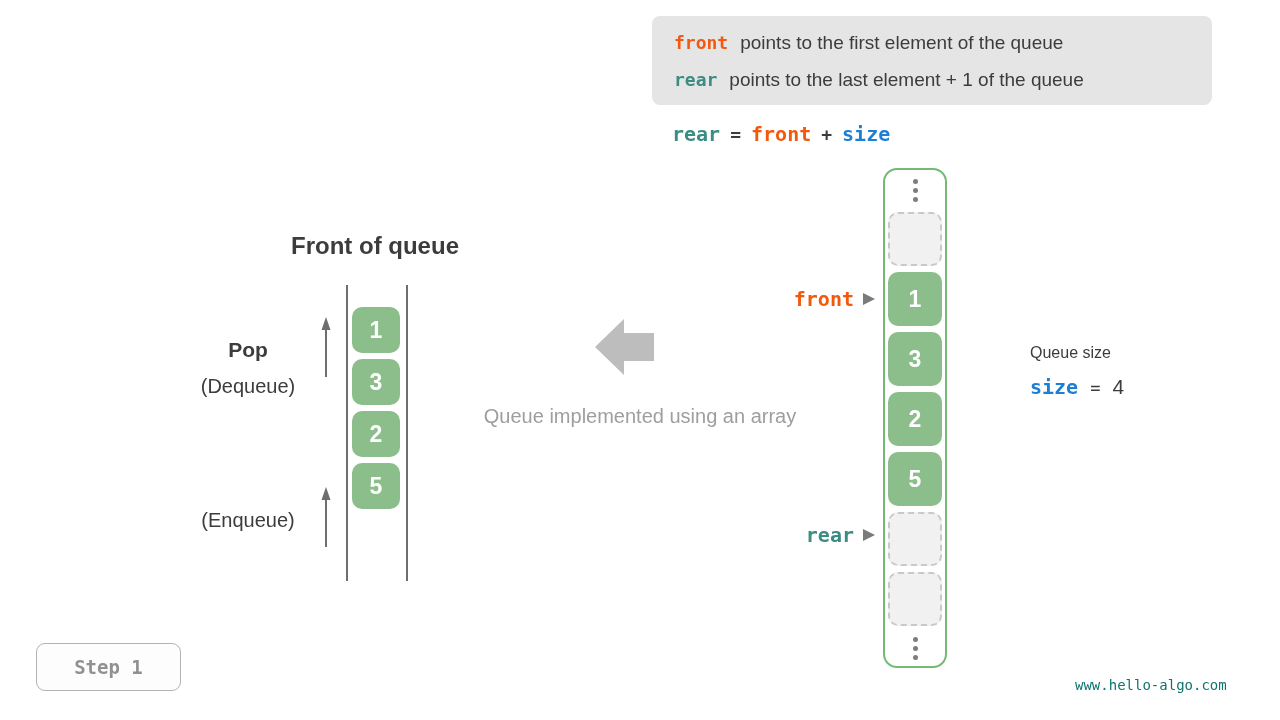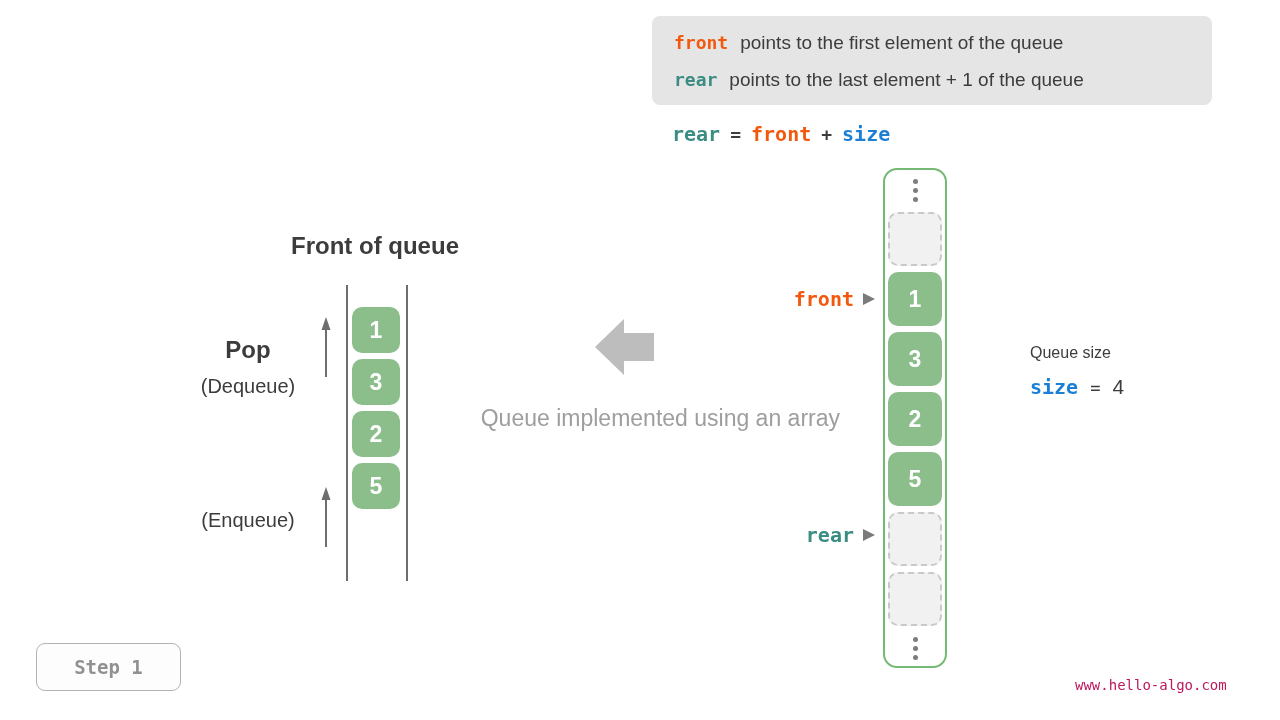--- a/index.html
+++ b/index.html
@@ -32,29 +32,29 @@
   
   .big-label{position:absolute;width:220px;text-align:center;font-size:24px;font-weight:bold;color:var(--text-dark);}
   .front-of-queue{left:265px;top:232px;}
   .rear-of-queue{left:265px;top:613px;}
   .channel-line{position:absolute;top:285px;width:1.5px;height:296px;background:var(--line-gray);}
   .channel-left{left:346px;} .channel-right{left:406px;}
   .queue-boxes{position:absolute;left:352px;top:307px;width:48px;display:flex;flex-direction:column;gap:6px;}
   .qbox{width:48px;height:46px;border-radius:10px;background:var(--cell-green);color:#fff;
     font-weight:bold;font-size:23px;display:flex;align-items:center;justify-content:center;}
   .op-label{position:absolute;left:168px;width:160px;text-align:center;line-height:37px;font-size:20px;}
-  .op-label .op-main{font-weight:bold;font-size:24px;}
+  .op-label .op-main{font-weight:bold;font-size:21px;}
   .pop-label{top:331px;} .push-label{top:502px;}
   .up-arrow{position:absolute;left:318px;}
   .pop-arrow{top:317px;} .push-arrow{top:487px;}
 
   
   .block-arrow{position:absolute;left:595px;top:318px;}
-  .caption{position:absolute;left:440px;top:405px;width:400px;text-align:right;
-    font-size:23px;color:var(--gray-caption);}
+  .caption{position:absolute;left:440px;top:405px;width:400px;text-align:center;
+    font-size:20px;color:var(--gray-caption);}
 
   
   .array-container{position:absolute;left:883px;top:168px;width:64px;height:500px;
     border:2px solid var(--container-green);border-radius:14px;background:#fff;
     display:flex;flex-direction:column;align-items:center;gap:6px;padding-top:4px;}
   .acell{width:54px;height:54px;border-radius:10px;flex:0 0 auto;}
   .acell.filled{background:var(--cell-green);color:#fff;font-weight:bold;font-size:23px;
     display:flex;align-items:center;justify-content:center;}
   .acell.empty{background:#f1f1f1;border:2px dashed #c9c9c9;}
   .ellipsis{height:32px;display:flex;flex-direction:column;justify-content:center;gap:4px;flex:0 0 auto;}
@@ -78,21 +78,21 @@
   .qs-val{font-size:21px;color:var(--text-dark);}
 
   
   .step-badge{position:absolute;left:36px;top:643px;width:145px;height:48px;
     border:1.5px solid #b3b3b3;border-radius:9px;background:#fdfdfd;
     display:flex;align-items:center;justify-content:center;
     font-family:"DejaVu Sans Mono", monospace;font-weight:bold;font-size:19px;color:#919191;}
 
   
   .watermark{position:absolute;left:1075px;top:677px;
-    font-family:"DejaVu Sans Mono", monospace;font-size:14px;color:#be185d;}
+    font-family:"DejaVu Sans Mono", monospace;font-size:14px;color:#0f766e;}
 </style>
 </head>
 <body>
 
 <div class="canvas">
 
   <div class="info-box">
     <div class="info-line">
       <span class="code orange">front</span>
       <span class="info-text">points to the first element of the queue</span>

